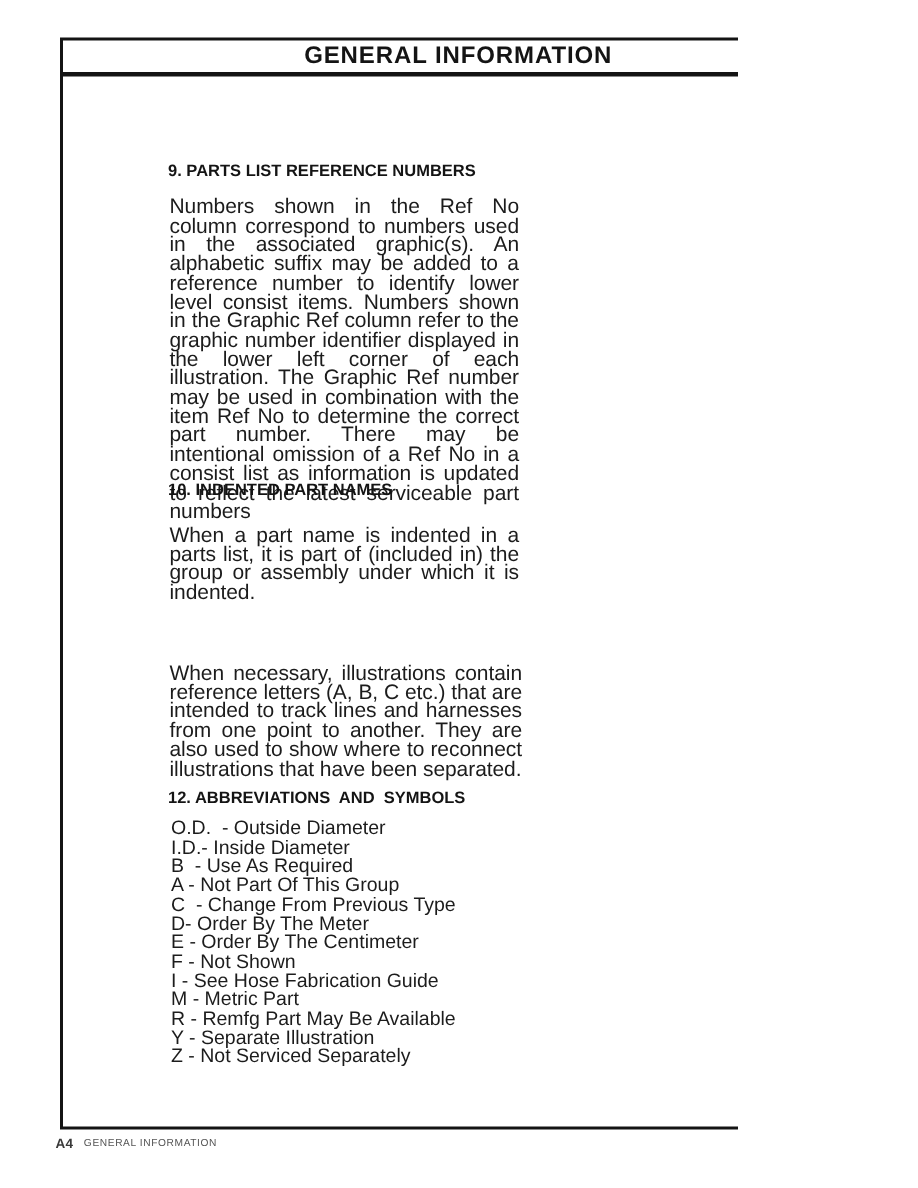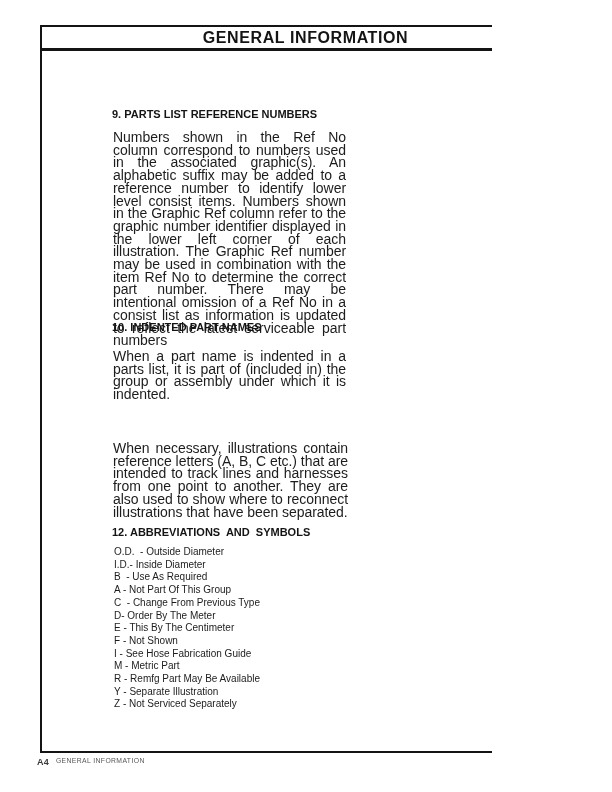--- a/index.html
+++ b/index.html
@@ -76,33 +76,33 @@
   .h11 { left: 70px; top: 384px; }
   .p11 { left: 70px; top: 414px; width: 235px; }
   .h12 { left: 70px; top: 499px; }
   .abbrev-list {
     position: absolute;
     left: 72px;
     top: 519px;
     margin: 0;
     padding: 0;
     list-style: none;
-    font-size: 10px;
+    font-size: 13px;
     line-height: 12.7px;
     color: #1c1c1c;
   }
   .abbrev-list li {
     white-space: pre;
   }
   .doc-footer {
     position: absolute;
     left: 37px;
     top: 757px;
     display: flex;
-    align-items: flex-start;
+    align-items: center;
     gap: 7px;
   }
   .footer-code {
     font-size: 9px;
     font-weight: bold;
     letter-spacing: 0.2px;
     color: #3a3a3a;
   }
   .footer-label {
     font-size: 6.8px;
@@ -131,21 +131,21 @@
 
     <h3 class="sec-heading h12">12. ABBREVIATIONS  AND  SYMBOLS</h3>
 
     <ul class="abbrev-list">
       <li>O.D.  - Outside Diameter</li>
       <li>I.D.- Inside Diameter</li>
       <li>B  - Use As Required</li>
       <li>A - Not Part Of This Group</li>
       <li>C  - Change From Previous Type</li>
       <li>D- Order By The Meter</li>
-      <li>E - This By The Centimeter</li>
+      <li>E - Order By The Centimeter</li>
       <li>F - Not Shown</li>
       <li>I - See Hose Fabrication Guide</li>
       <li>M - Metric Part</li>
       <li>R - Remfg Part May Be Available</li>
       <li>Y - Separate Illustration</li>
       <li>Z - Not Serviced Separately</li>
     </ul>
 
   </div>
 

